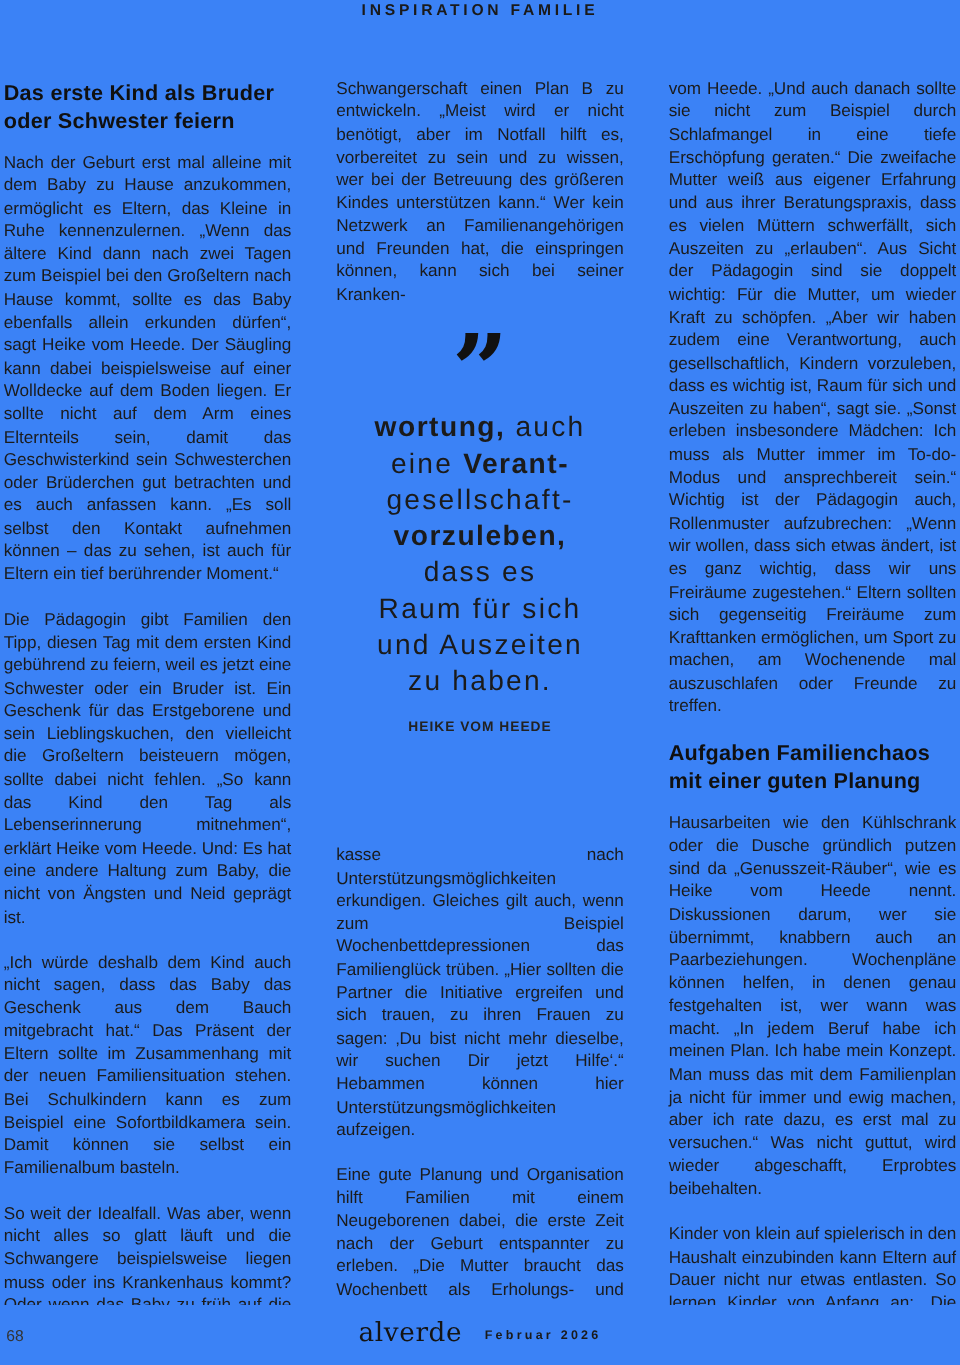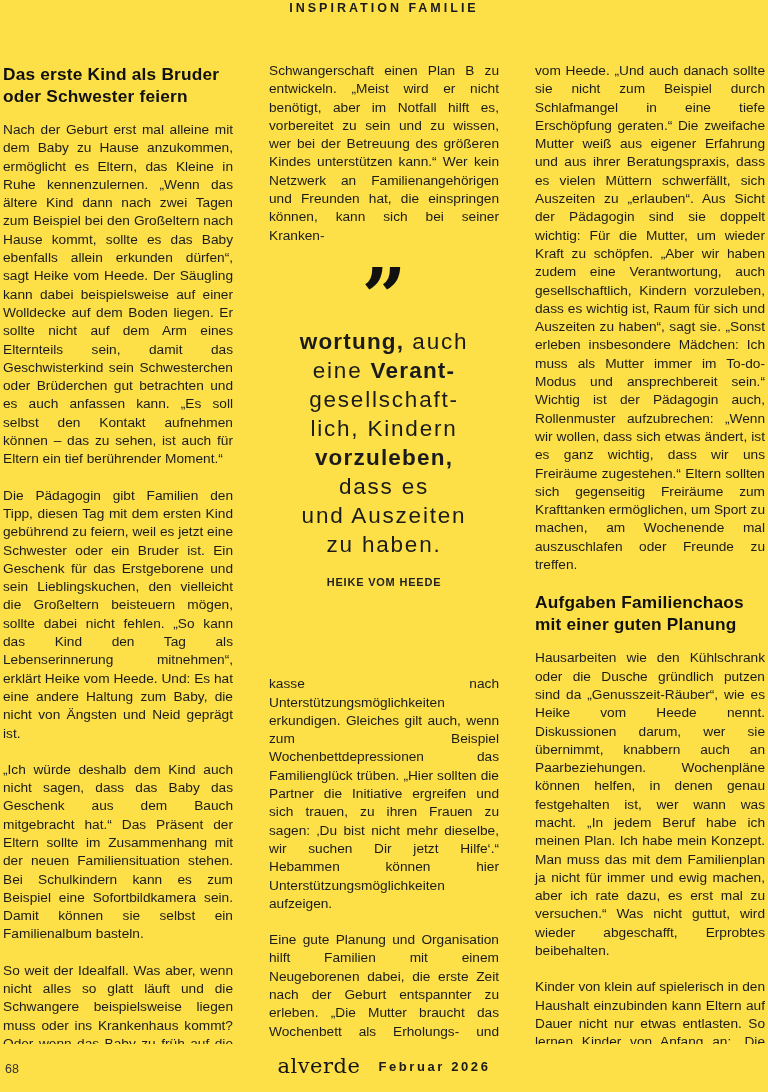--- a/index.html
+++ b/index.html
@@ -1,18 +1,18 @@
 <!DOCTYPE html>
 <html lang="de"><head>
 <meta charset="utf-8">
 <style>
   html,body { margin:0; padding:0; background:#ffffff; }
   .page {
     position:relative; width:768px; height:1092px; margin:0 auto;
-    background:#fde047; color:#1c1c1c; overflow:hidden;
+    background:#3b82f6; color:#1c1c1c; overflow:hidden;
     font-family:"Liberation Sans", sans-serif;
   }
   .kicker {
     position:absolute; top:1px; left:0; right:0;
     text-align:center; font-size:12.5px; font-weight:700;
     letter-spacing:3px; color:#1a1a1a; white-space:nowrap;
   }
   .columns {
     position:absolute; top:62px; left:3px; width:762px; height:982px;
     display:flex; gap:36px; overflow:hidden;
@@ -52,21 +52,21 @@
   .footctr {
     position:absolute; left:0; right:0; bottom:0; text-align:center;
     white-space:nowrap;
   }
   .maglogo {
     font-family:"DejaVu Serif", serif; font-weight:400;
     font-size:21px; color:#141414; letter-spacing:0.5px;
     vertical-align:baseline;
   }
   .issue {
-    font-size:13px; font-weight:700; letter-spacing:2.6px;
+    font-size:10px; font-weight:700; letter-spacing:2.6px;
     color:#1a1a1a; margin-left:18px; vertical-align:2px;
   }
 </style>
 </head>
 <body>
 
 <div class="page">
 
   <div class="kicker">INSPIRATION FAMILIE</div>
 
@@ -82,23 +82,23 @@
 
     <div class="col">
       <p>Schwangerschaft einen Plan B zu entwickeln. „Meist wird er nicht benötigt, aber im Notfall hilft es, vorbereitet zu sein und zu wissen, wer bei der Betreuung des größeren Kindes unterstützen kann.“ Wer kein Netzwerk an Familienangehörigen und Freunden hat, die einspringen können, kann sich bei seiner Kranken-</p>
 
       <figure class="pullquote">
         <div class="qmark">”</div>
         <div class="qlines">
             <div class="qline"><b>wortung,</b> auch</div>
             <div class="qline">eine <b>Verant-</b></div>
             <div class="qline">gesellschaft-</div>
-            <div class="qline">lich, Kindern</div>
             <div class="qline"><b>vorzuleben,</b></div>
             <div class="qline">dass es</div>
+            <div class="qline">Raum für sich</div>
             <div class="qline">und Auszeiten</div>
             <div class="qline">zu haben.</div>
           </div>
         <figcaption class="qattr">HEIKE VOM HEEDE</figcaption>
       </figure>
 
       <p>kasse nach Unterstützungsmöglichkeiten erkundigen. Gleiches gilt auch, wenn zum Beispiel Wochenbettdepressionen das Familienglück trüben. „Hier sollten die Partner die Initiative ergreifen und sich trauen, zu ihren Frauen zu sagen: ‚Du bist nicht mehr dieselbe, wir suchen Dir jetzt Hilfe‘.“ Hebammen können hier Unterstützungsmöglichkeiten aufzeigen.</p>
       <p>Eine gute Planung und Organisation hilft Familien mit einem Neugeborenen dabei, die erste Zeit nach der Geburt entspannter zu erleben. „Die Mutter braucht das Wochenbett als Erholungs- und Genusszeit mit dem Baby“, sagt Heike</p>
     </div>
 

